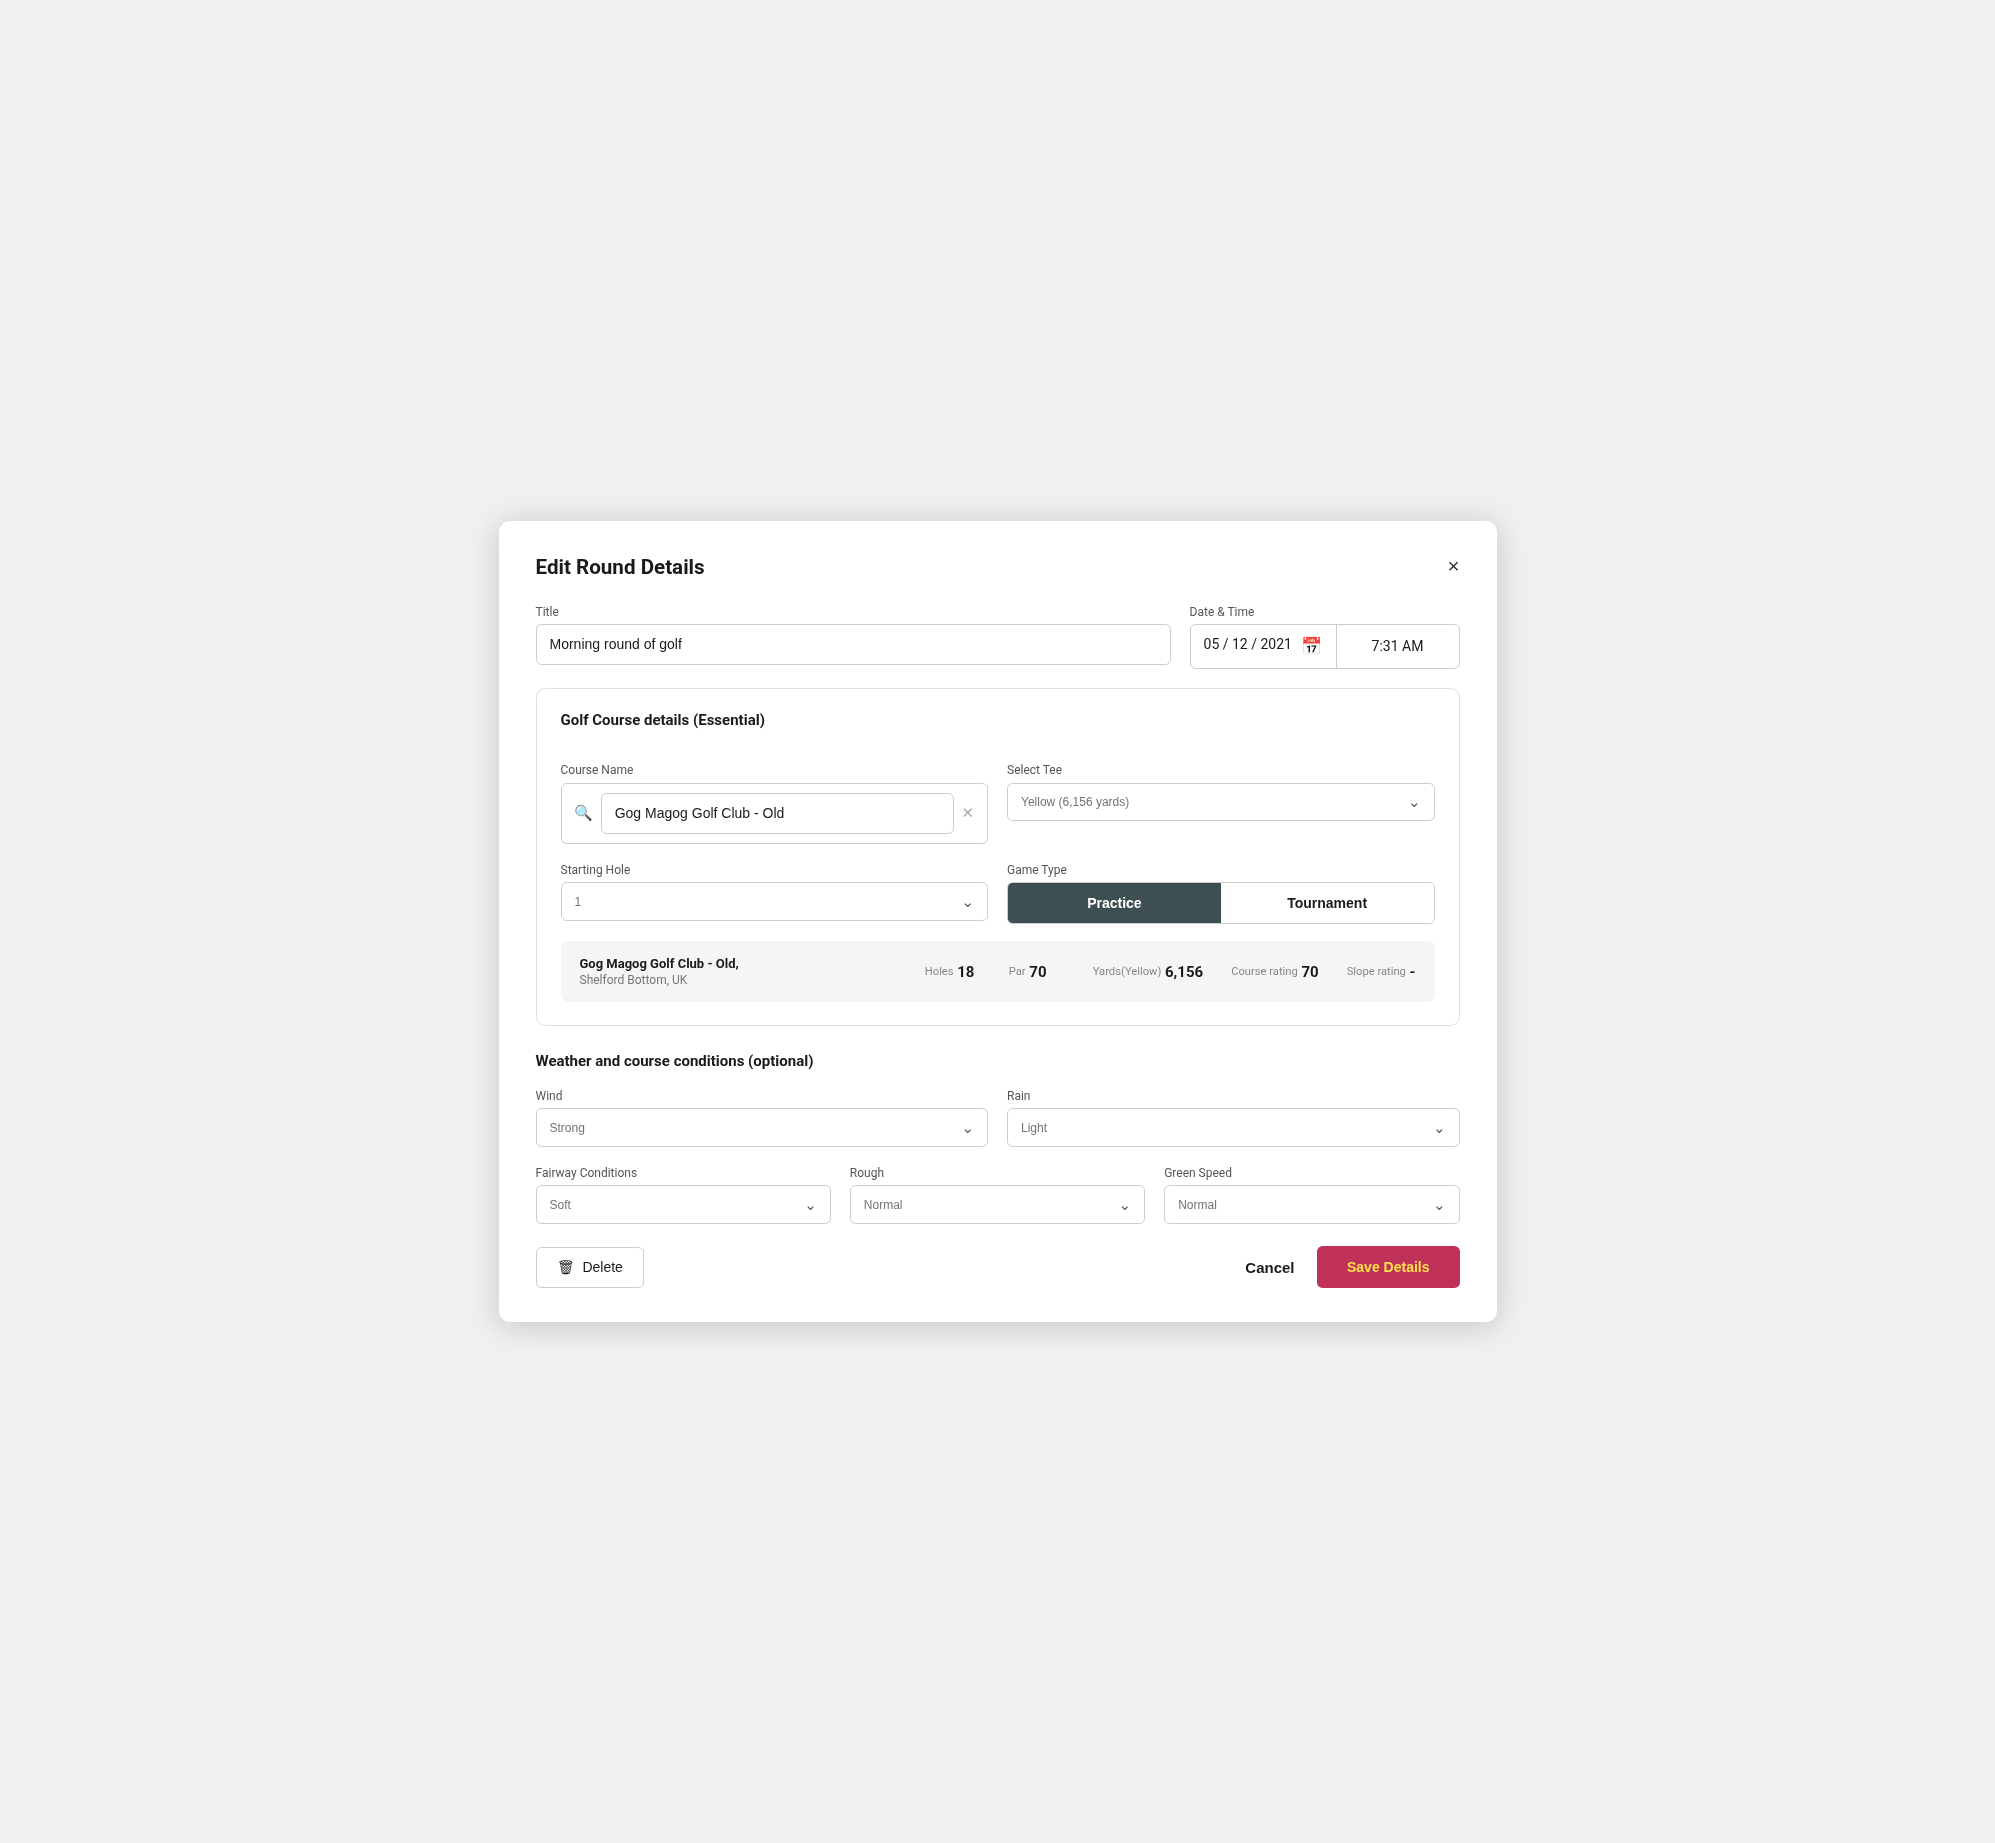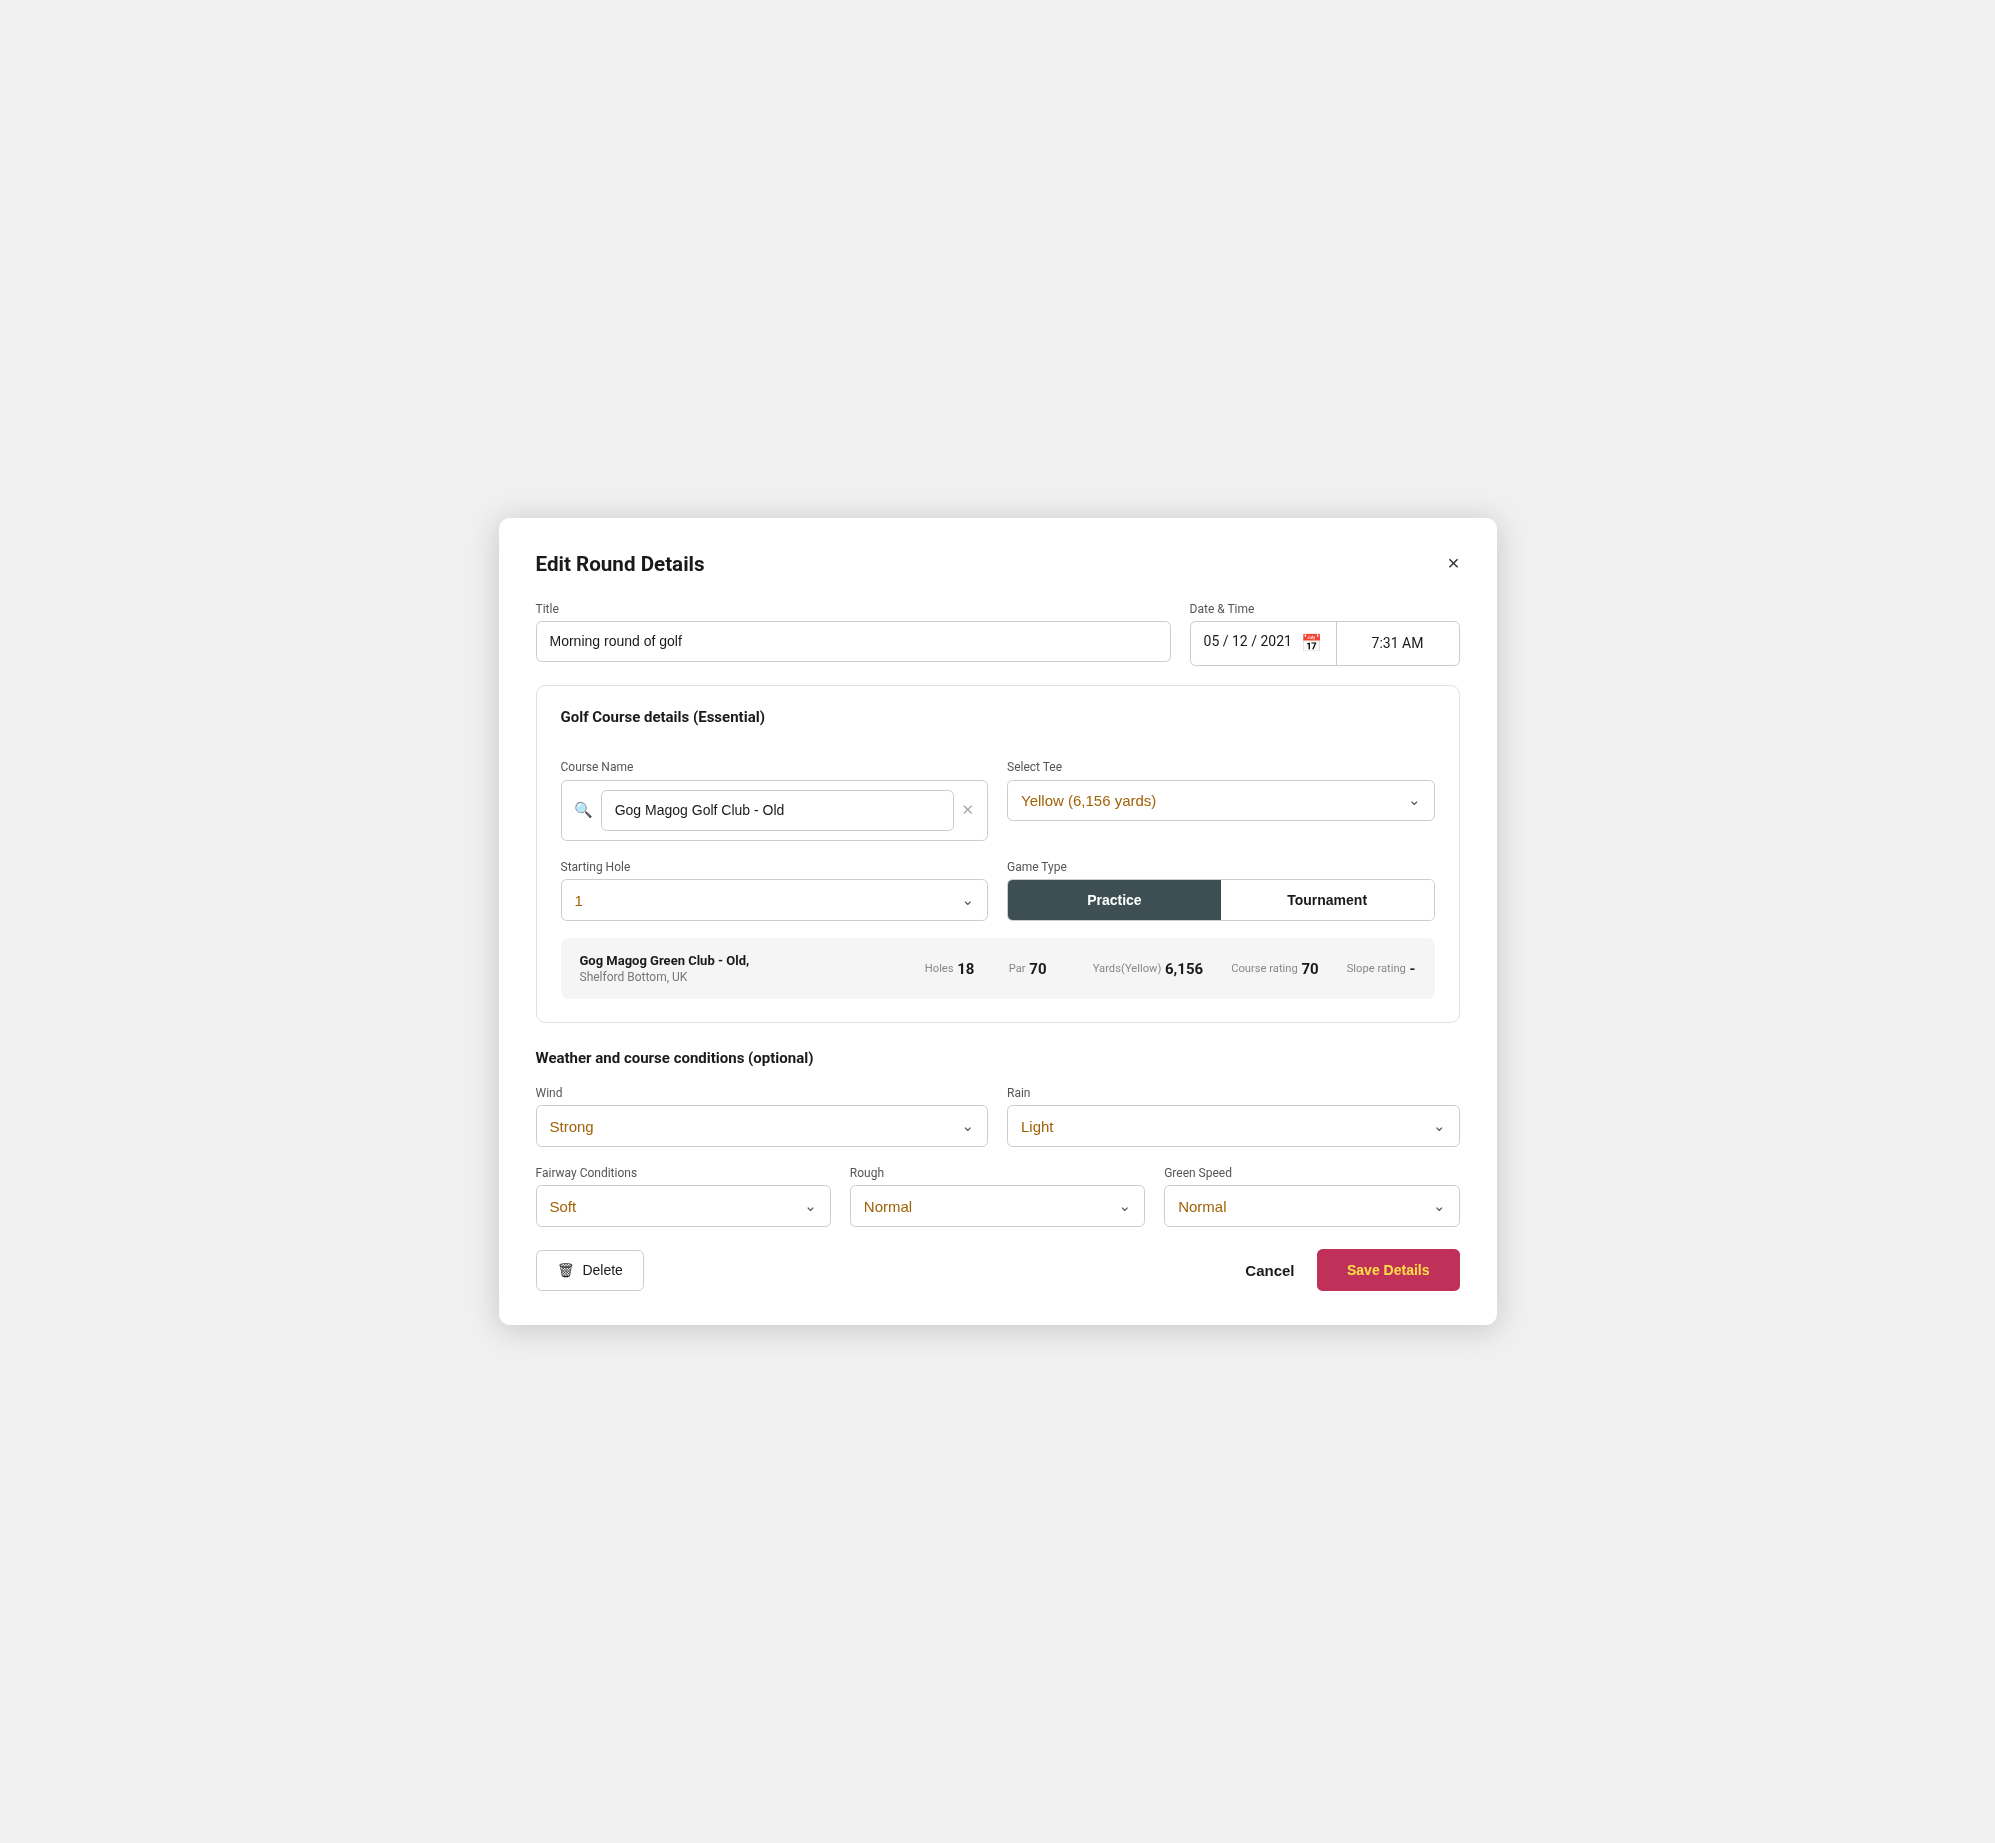--- a/index.html
+++ b/index.html
@@ -135,22 +135,22 @@
     }
     .select-wrapper {
       position: relative;
       border: 1.4px solid #ccc;
       border-radius: 5.6px;
       background: #fff;
     }
     .select-wrapper select {
       width: 100%;
       padding: 11.2px 37px 11.2px 13px;
-      font-size: 15px;
-      color: #a16207;
+      font-size: 12px;
+      color: #737373;
       border: none;
       outline: none;
       appearance: none;
       background: transparent;
       cursor: pointer;
     }
     .chevron-icon {
       position: absolute;
       right: 13px;
       top: 50%;
@@ -349,21 +349,21 @@
         <label>Game Type</label>
         <div class="game-type-toggle">
           <button class="toggle-btn active">Practice</button>
           <button class="toggle-btn inactive">Tournament</button>
         </div>
       </div>
     </div>
 
     <div class="course-info-row">
       <div class="course-info-name">
-        <div class="name">Gog Magog Green Club - Old,</div>
+        <div class="name">Gog Magog Golf Club - Old,</div>
         <div class="location">Shelford Bottom, UK</div>
       </div>
       <div class="course-stat">
         <span class="stat-label">Holes</span>
         <span class="stat-value">18</span>
       </div>
       <div class="course-stat">
         <span class="stat-label">Par</span>
         <span class="stat-value">70</span>
       </div>

